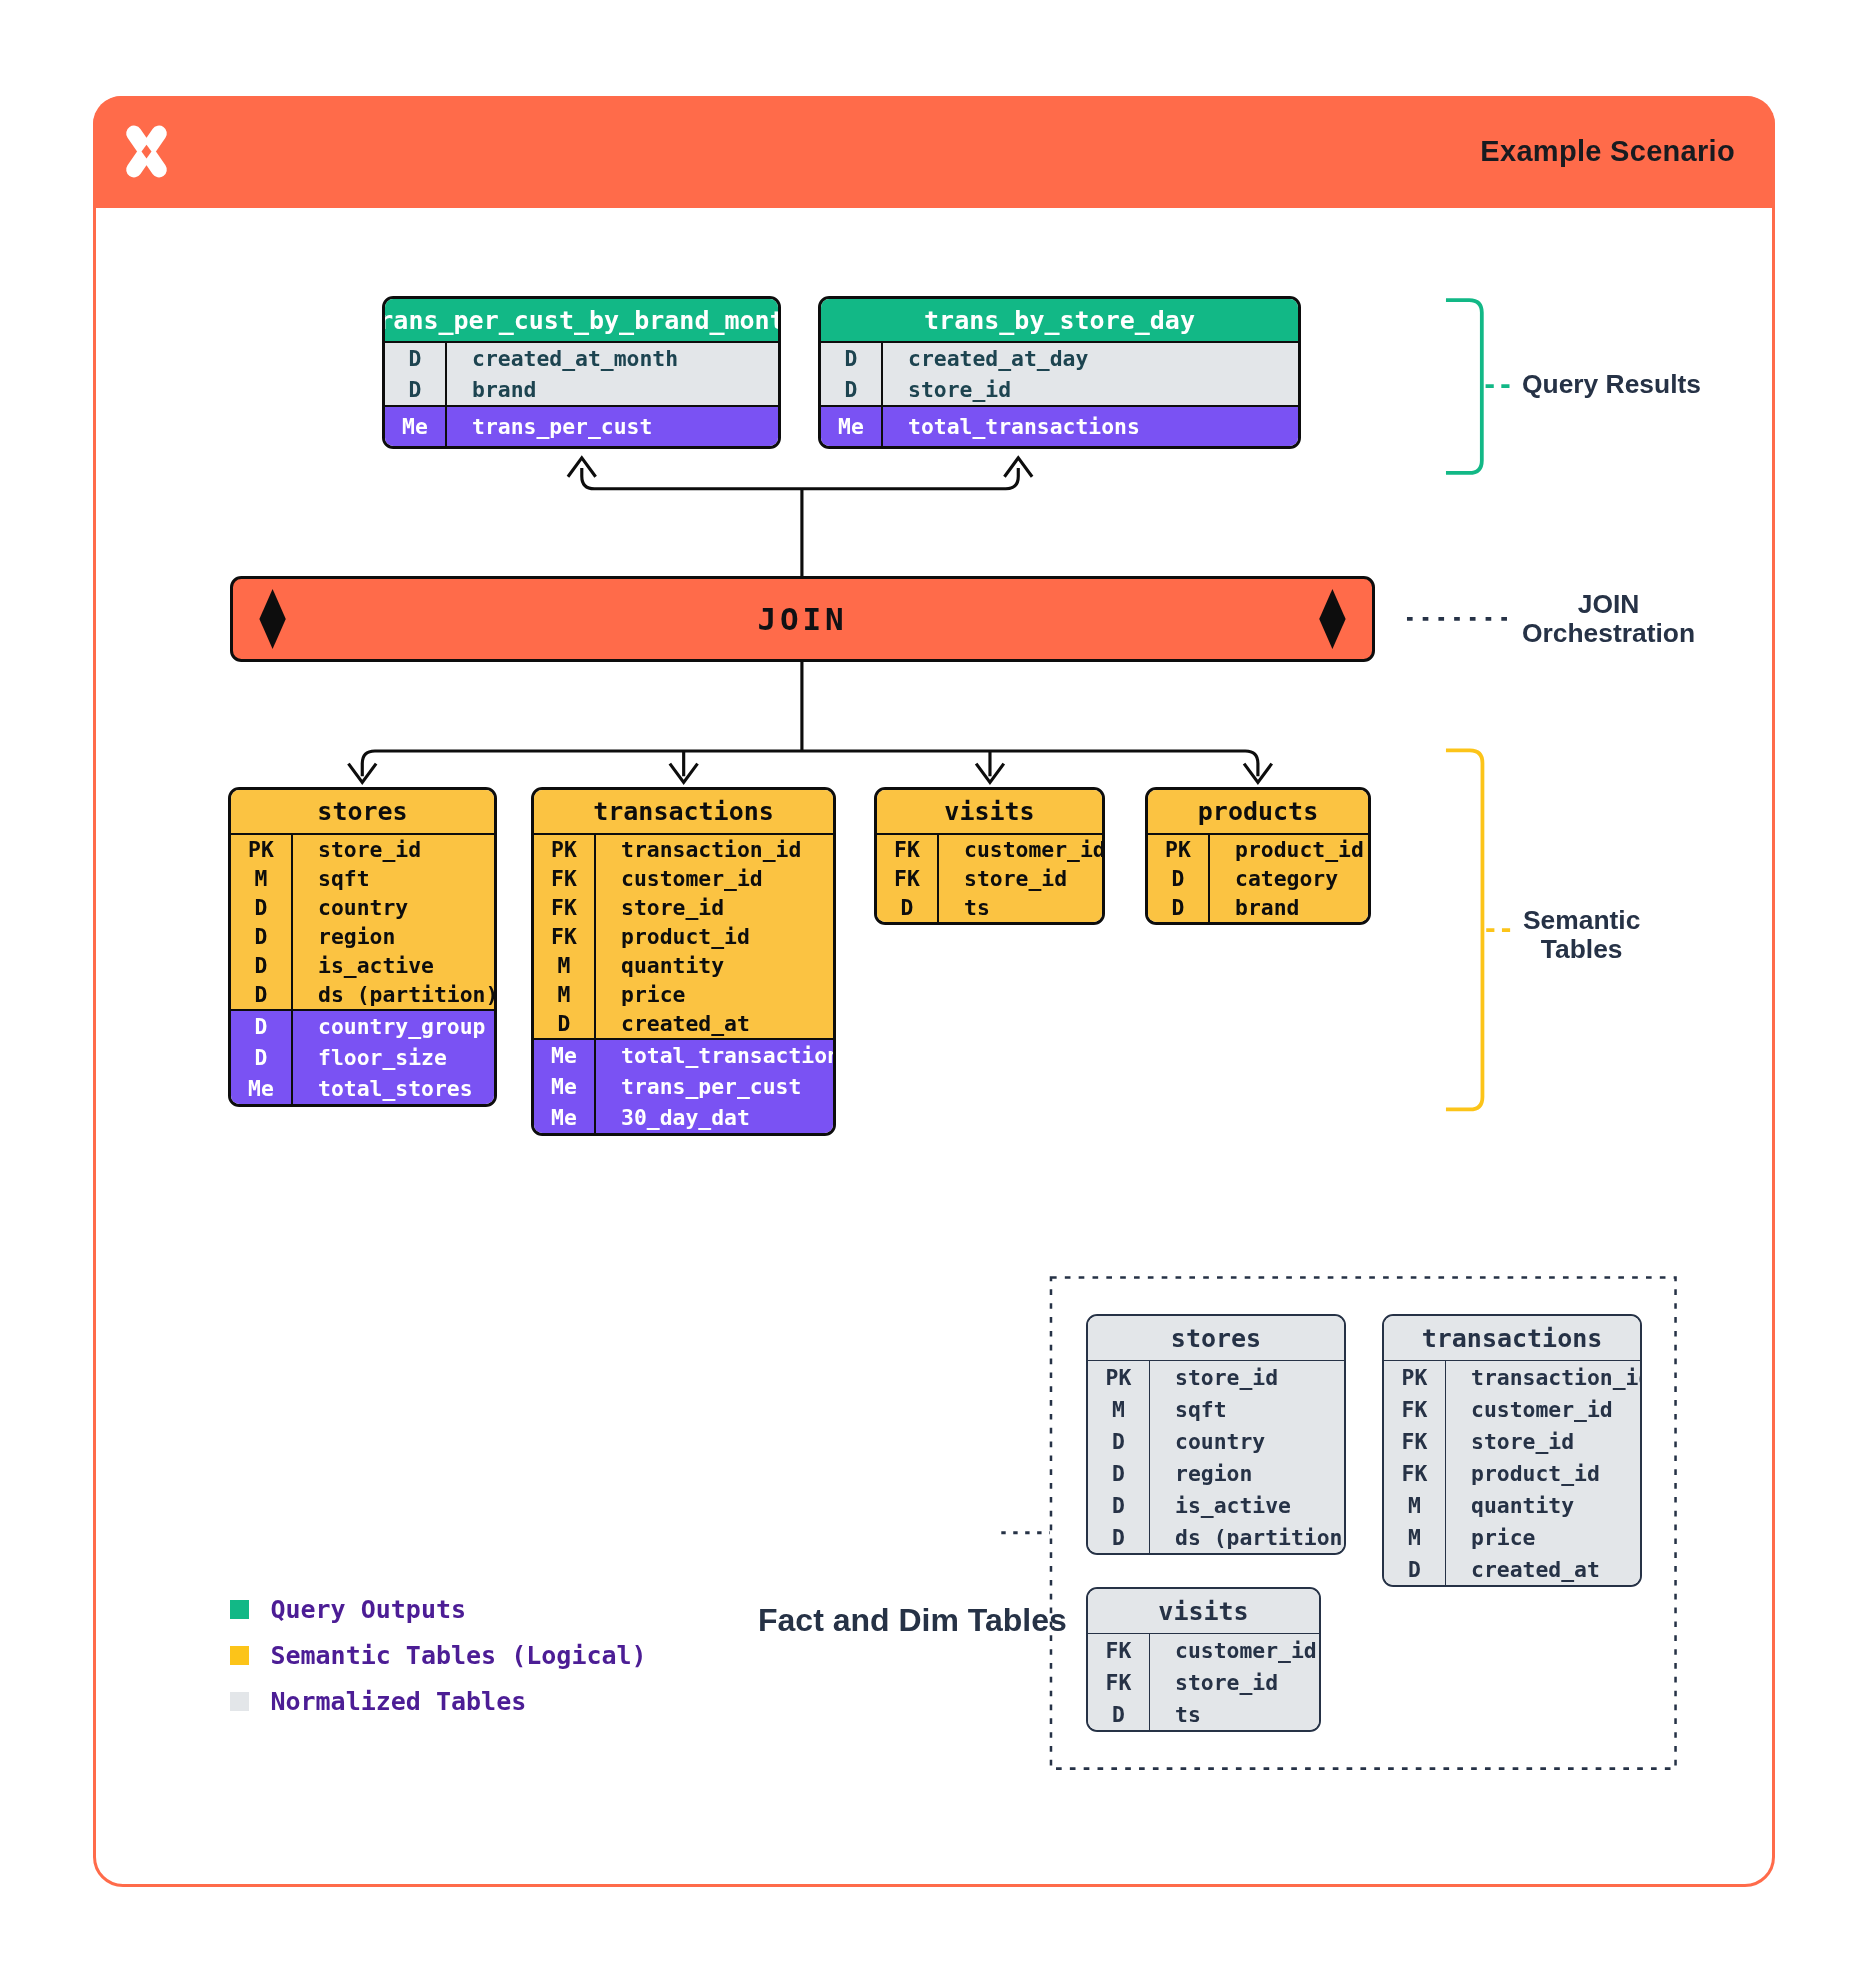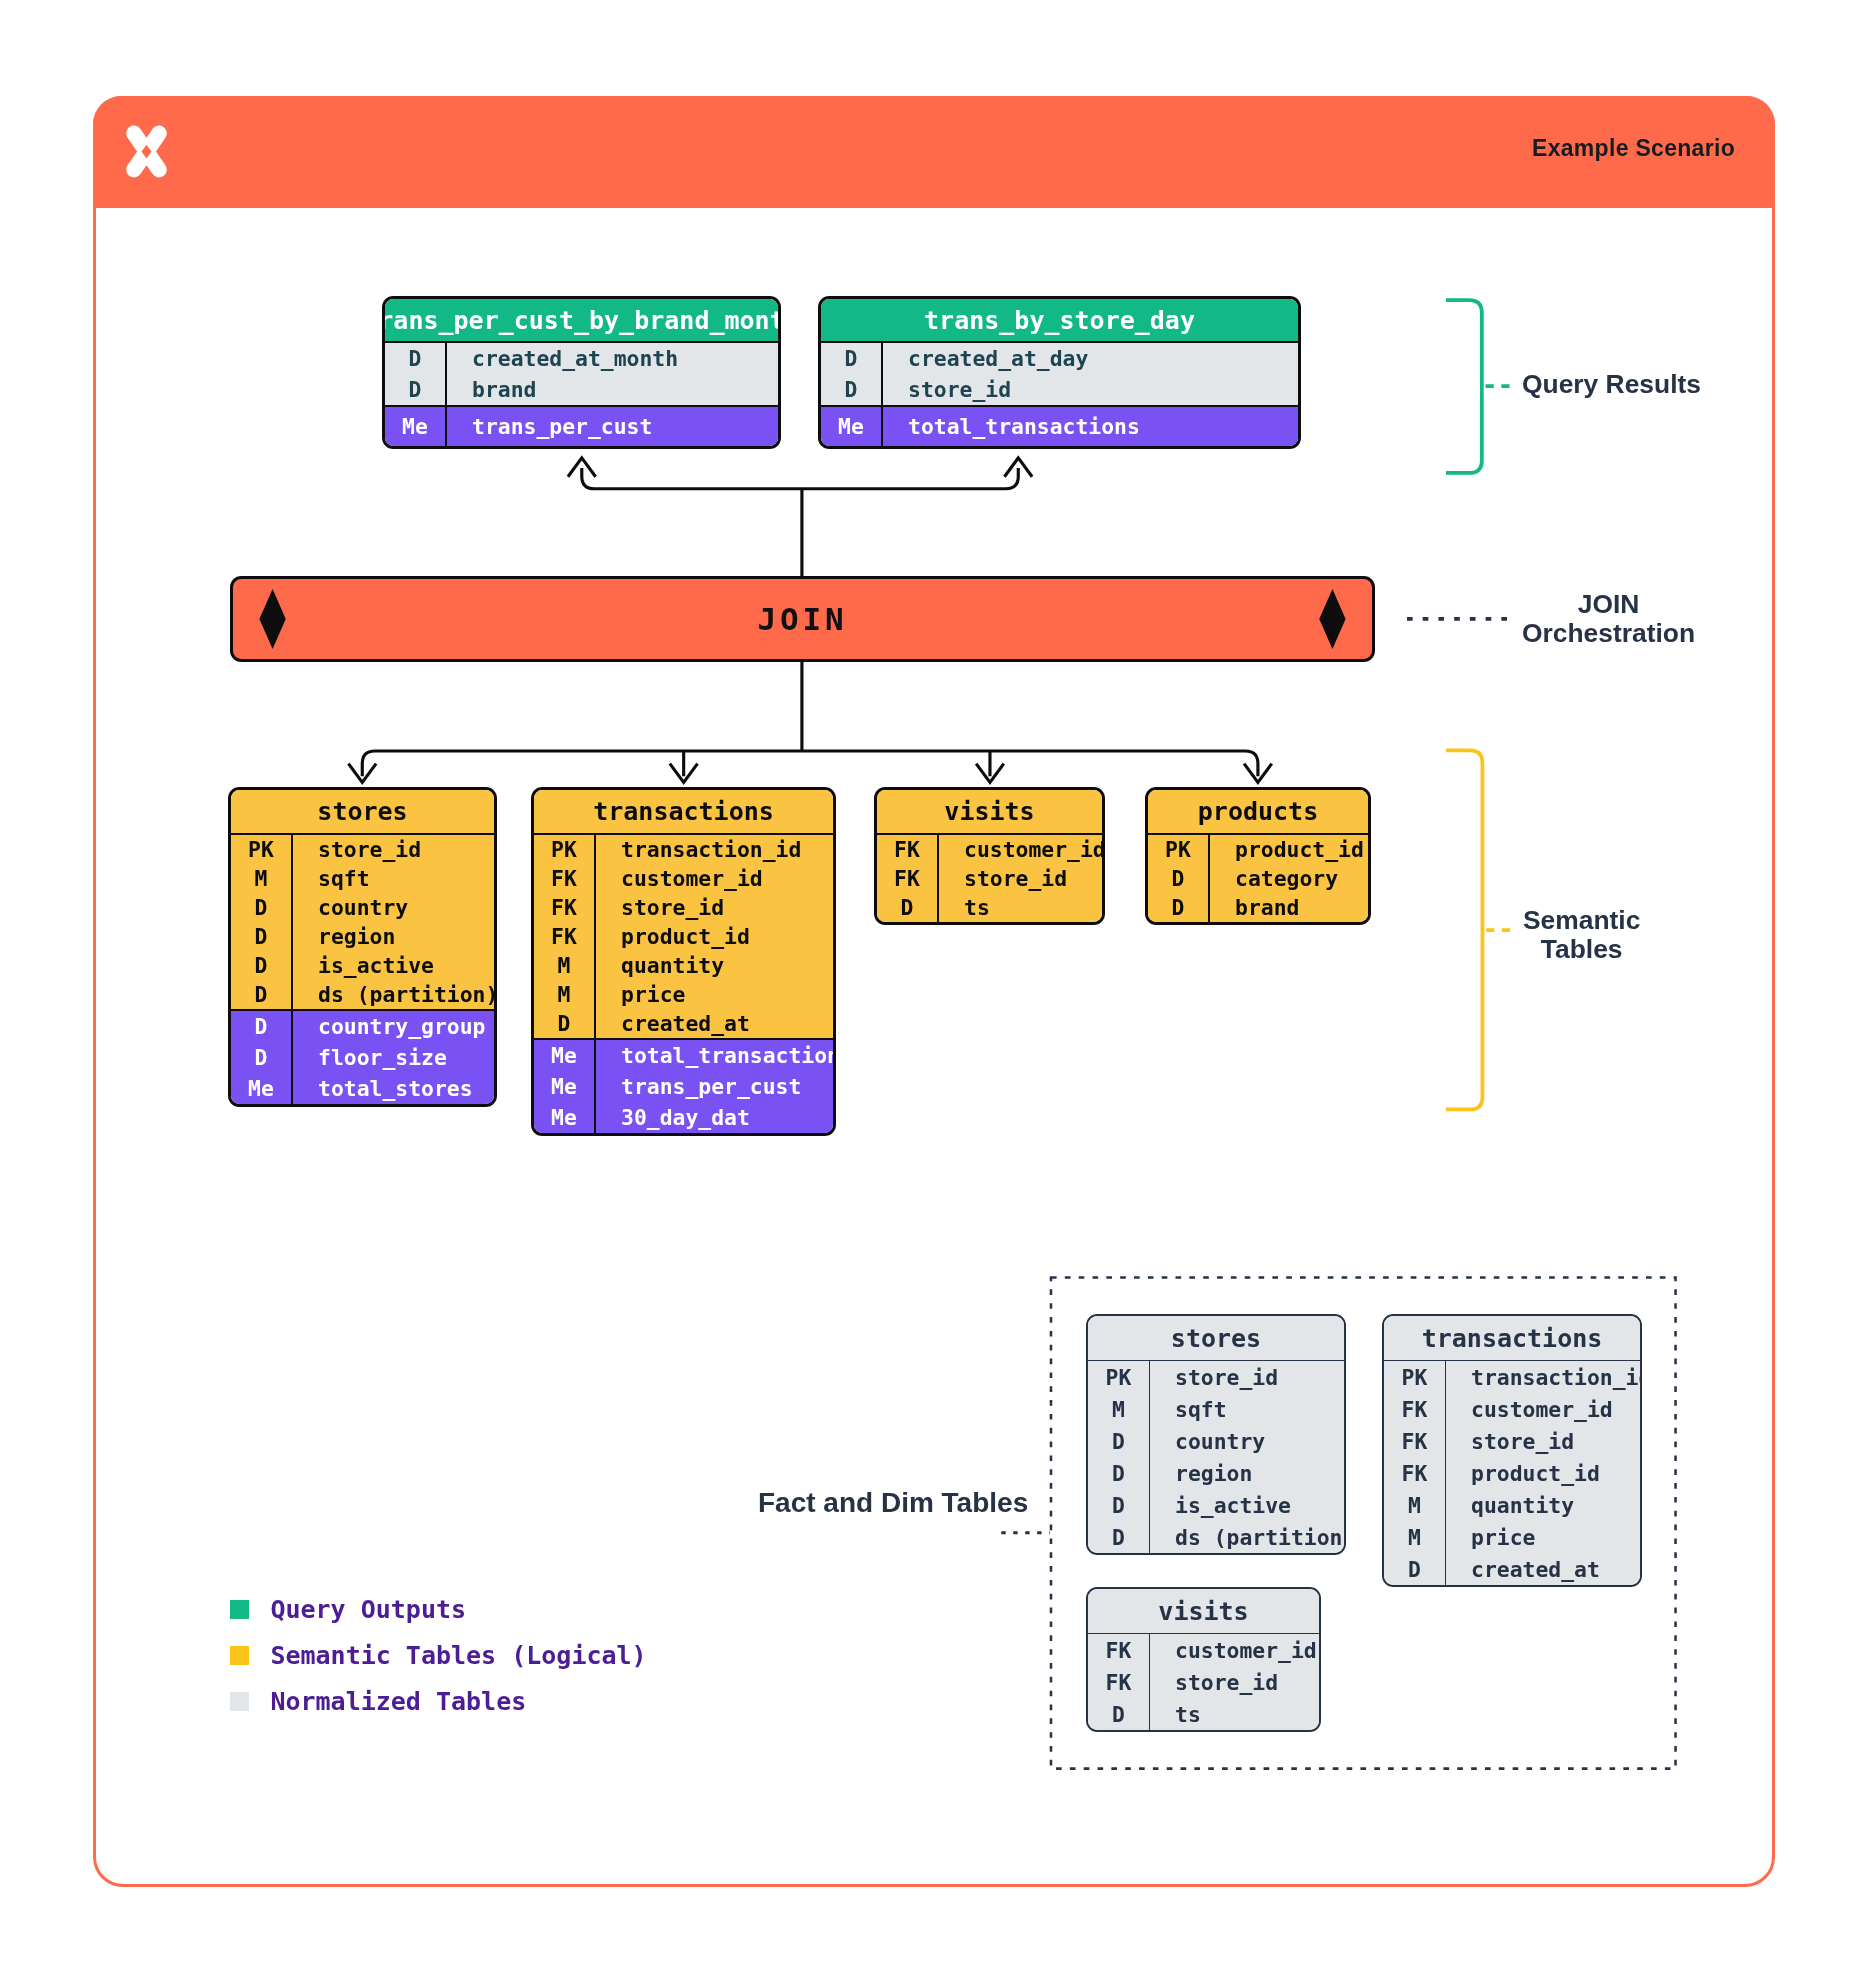--- a/index.html
+++ b/index.html
@@ -4,21 +4,21 @@
 <style>
   html,body{margin:0;padding:0;width:1868px;height:1985px;background:#ffffff;overflow:hidden;}
   *{box-sizing:border-box;}
   #canvas{position:relative;width:1868px;height:1985px;font-family:"Liberation Sans",sans-serif;}
 
   
   #card{position:absolute;left:93px;top:96px;width:1682px;height:1791px;
         border:3.1px solid #FF6B4A;border-radius:30px;background:#ffffff;}
   #card-header{position:absolute;left:93px;top:96px;width:1682px;height:112px;
         background:#FF6B4A;border-radius:28px 28px 0 0;}
-  #page-title{position:absolute;right:133px;top:135px;font-size:23px;font-weight:700;
+  #page-title{position:absolute;right:133px;top:135px;font-size:29px;font-weight:700;
         color:#181b20;letter-spacing:0.3px;}
 
   
   #wires{position:absolute;left:0;top:0;width:1868px;height:1985px;pointer-events:none;}
 
   
   .tbl{position:absolute;border:3.1px solid #0D0D0D;border-radius:11.3px;overflow:hidden;background:#fff;}
   .tbl .hd{display:flex;align-items:center;justify-content:center;
            font-family:"DejaVu Sans Mono",monospace;font-weight:700;font-size:25px;
            border-bottom:2.5px solid #0D0D0D;}
@@ -351,21 +351,21 @@
           <span class="n">ts</span>
         </div>
       </div>
     </div>
 
   <div class="side-label" style="left:1522px;top:370px">Query Results</div>
   <div class="side-label" style="left:1522px;top:590px">JOIN
 Orchestration</div>
   <div class="side-label" style="left:1523px;top:906px">Semantic
 Tables</div>
-  <div class="side-label" style="left:758px;top:1488px;font-size:28px">Fact and Dim Tables</div>
+  <div class="side-label" style="left:758px;top:1606px;font-size:32px">Fact and Dim Tables</div>
 
   <div id="legend">
       <div class="lg-row">
         <span class="lg-sw" style="background: rgb(18, 184, 134);"></span>
         <span class="lg-tx">Query Outputs</span>
       </div>
       <div class="lg-row">
         <span class="lg-sw" style="background: rgb(252, 196, 25);"></span>
         <span class="lg-tx">Semantic Tables (Logical)</span>
       </div>

